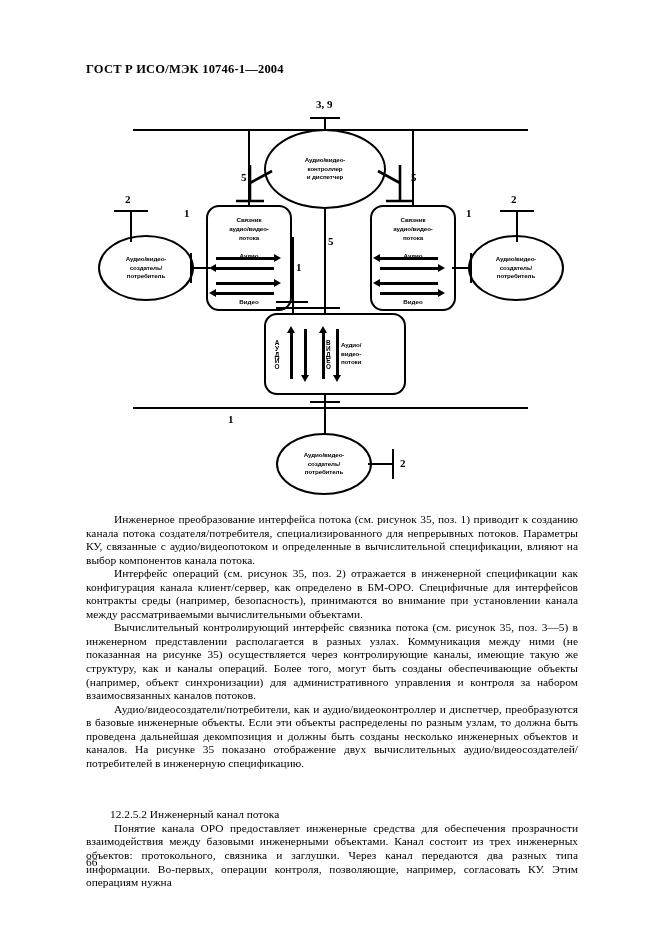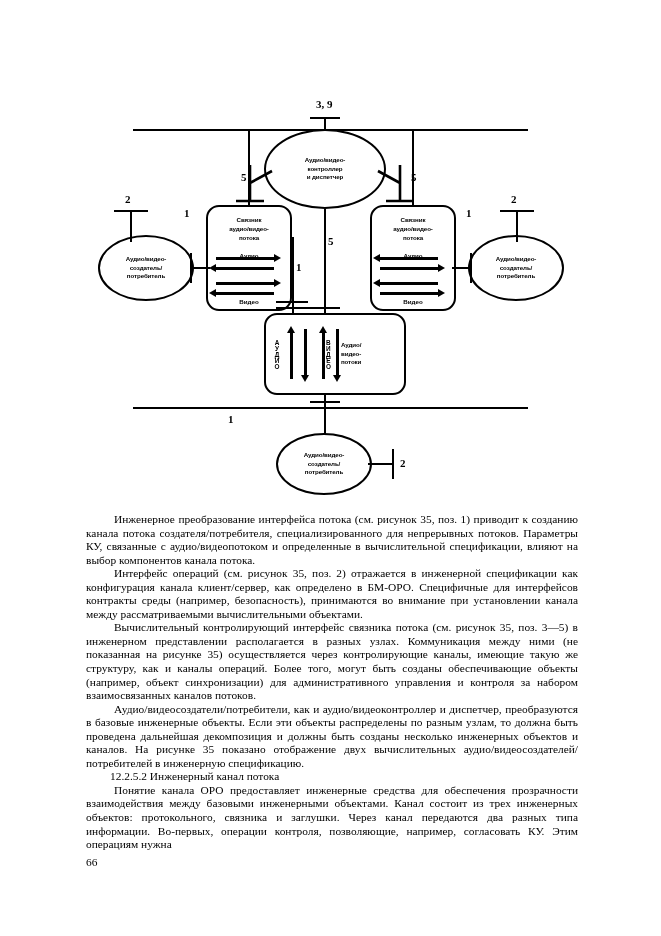--- a/index.html
+++ b/index.html
@@ -42,30 +42,31 @@
   .varrow.up:after{top:-7px;border-bottom:7.5px solid #000;}
   .varrow.down:after{bottom:-7px;border-top:7.5px solid #000;}
 
   .zig{position:absolute;}
 
   
   .body{position:absolute;left:86px;top:513px;width:492px;
       font-family:"Liberation Serif",serif;font-size:11.4px;line-height:13.55px;
       text-align:justify;text-justify:inter-word;hyphens:manual;}
   .body p{margin:0;text-indent:28px;}
-  .body p.noind{text-indent:24px;}
+  .body p.noind{text-indent:24px;margin-top:38px;}
   .it{}
   .pagenum{position:absolute;left:86px;top:856px;font-size:11.4px;
       font-family:"Liberation Serif",serif;}
 </style>
 </head>
 <body>
 
 <div class="page">
 
+  <div class="std-header">ГОСТ Р ИСО/МЭК 10746-1—2004</div>
 
   <div class="figure">
 
     <div class="line h" style="left:55px;top:34px;width:395px;"></div>
 
     <div class="line v" style="left:246px;top:22px;height:14px;"></div>
     <div class="line h" style="left:232px;top:22px;width:30px;"></div>
     <div class="num" style="left:238px;top:3px;">3, 9</div>
 
     <div class="line v" style="left:246px;top:34px;height:22px;"></div>

